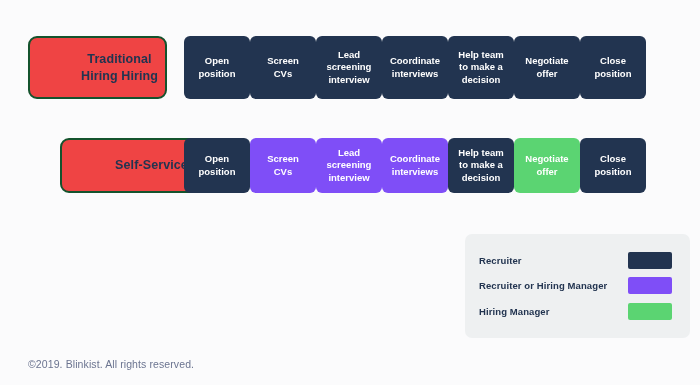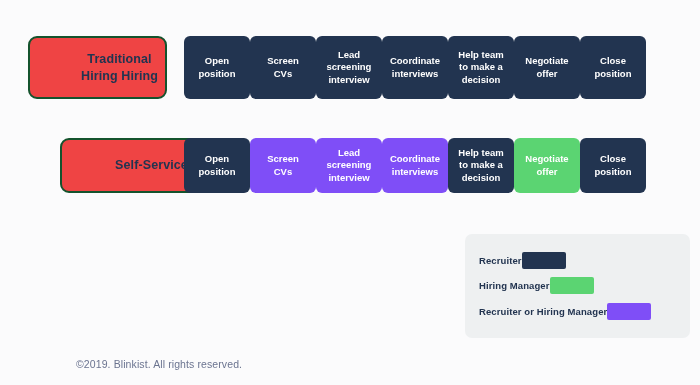--- a/index.html
+++ b/index.html
@@ -99,20 +99,21 @@
     border-radius: 7px;
     box-sizing: border-box;
     padding: 14px 18px 14px 14px;
     display: flex;
     flex-direction: column;
     justify-content: space-around;
   }
   .legend-row {
     display: flex;
     align-items: center;
+    justify-content: space-between;
     height: 20px;
   }
   .legend-label {
     color: #223450;
     font-weight: bold;
     font-size: 9.5px;
     letter-spacing: 0.1px;
   }
   .legend-swatch {
     width: 44px;
@@ -125,21 +126,20 @@
   .legend-swatch.hiring-manager { background: #5bd472; }
 
   
   #footer {
     position: absolute;
     left: 28px;
     top: 358px;
     color: #6b7490;
     font-size: 10.5px;
     letter-spacing: 0.1px;
-    margin-left: 48px;
   }
 </style>
 </head>
 <body>
 
 <div class="canvas">
 
   <div class="row-label" id="label-traditional">
     <span>
       <span>Traditional</span><br>
@@ -200,24 +200,24 @@
         <span><span>Close</span><br><span>position</span></span>
       </div>
     </div>
 
   <div id="legend">
       <div class="legend-row">
         <span class="legend-label">Recruiter</span>
         <span class="legend-swatch recruiter"></span>
       </div>
       <div class="legend-row">
+        <span class="legend-label">Recruiter or Hiring Manager</span>
+        <span class="legend-swatch either"></span>
+      </div>
+      <div class="legend-row">
         <span class="legend-label">Hiring Manager</span>
         <span class="legend-swatch hiring-manager"></span>
       </div>
-      <div class="legend-row">
-        <span class="legend-label">Recruiter or Hiring Manager</span>
-        <span class="legend-swatch either"></span>
-      </div>
     </div>
 
   <div id="footer">©2019. Blinkist. All rights reserved.</div>
 
 </div>
 
 </body></html>

